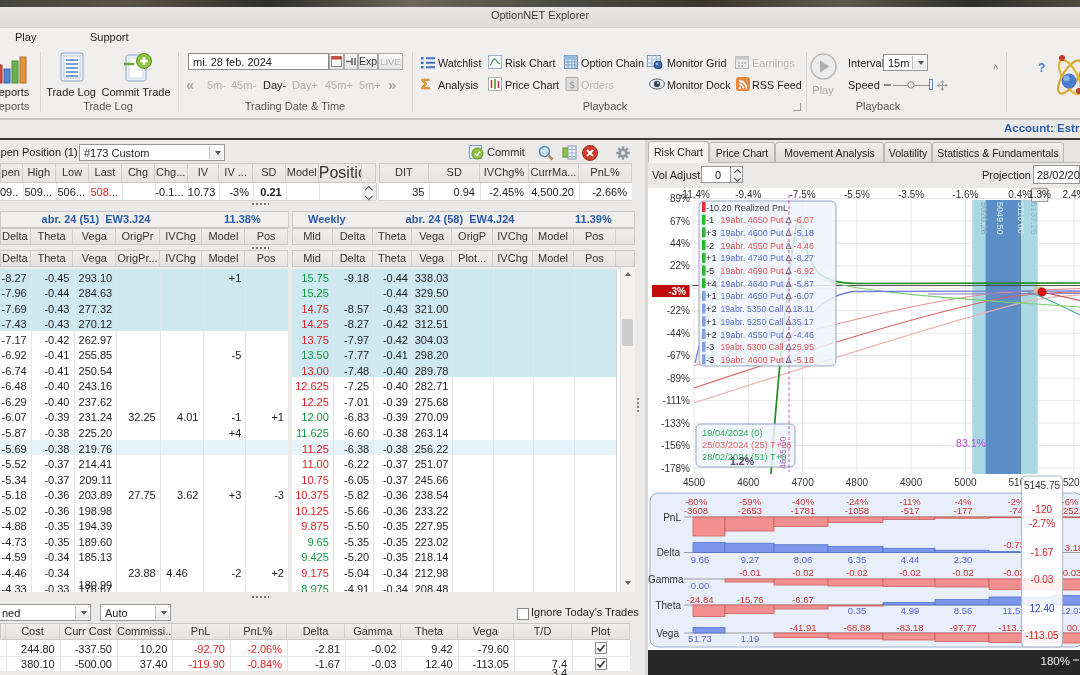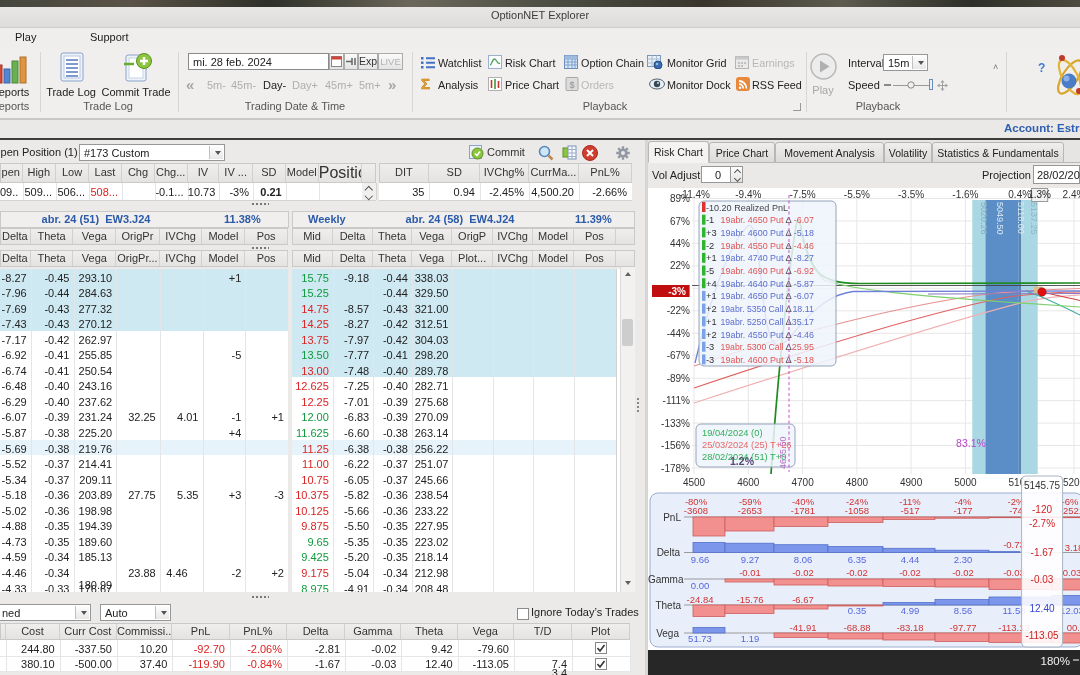--- a/index.html
+++ b/index.html
@@ -476,21 +476,21 @@
     <div class="cell" style="left:30.7px;top:205.15px;width:38.8px;">-0.37</div>
     <div class="cell" style="left:73.5px;top:205.15px;width:38.7px;">209.11</div>
     <div class="cell red" style="left:292.3px;top:205.15px;width:36.5px;">10.75</div>
     <div class="cell" style="left:332.8px;top:205.15px;width:36.4px;">-6.05</div>
     <div class="cell" style="left:373.2px;top:205.15px;width:34.8px;">-0.37</div>
     <div class="cell" style="left:412px;top:205.15px;width:36.4px;">245.66</div>
     <div class="cell" style="left:0px;top:220.7px;width:26.7px;">-5.18</div>
     <div class="cell" style="left:30.7px;top:220.7px;width:38.8px;">-0.36</div>
     <div class="cell" style="left:73.5px;top:220.7px;width:38.7px;">203.89</div>
     <div class="cell" style="left:116.2px;top:220.7px;width:39.5px;">27.75</div>
-    <div class="cell" style="left:159.7px;top:220.7px;width:38.8px;">5.35</div>
+    <div class="cell" style="left:159.7px;top:220.7px;width:38.8px;">3.62</div>
     <div class="cell" style="left:202.5px;top:220.7px;width:38.8px;">+3</div>
     <div class="cell" style="left:245.3px;top:220.7px;width:38.7px;">-3</div>
     <div class="cell red" style="left:292.3px;top:220.7px;width:36.5px;">10.375</div>
     <div class="cell" style="left:332.8px;top:220.7px;width:36.4px;">-5.82</div>
     <div class="cell" style="left:373.2px;top:220.7px;width:34.8px;">-0.36</div>
     <div class="cell" style="left:412px;top:220.7px;width:36.4px;">238.54</div>
     <div class="cell" style="left:0px;top:236.25px;width:26.7px;">-5.02</div>
     <div class="cell" style="left:30.7px;top:236.25px;width:38.8px;">-0.36</div>
     <div class="cell" style="left:73.5px;top:236.25px;width:38.7px;">198.98</div>
     <div class="cell red" style="left:292.3px;top:236.25px;width:36.5px;">10.125</div>

